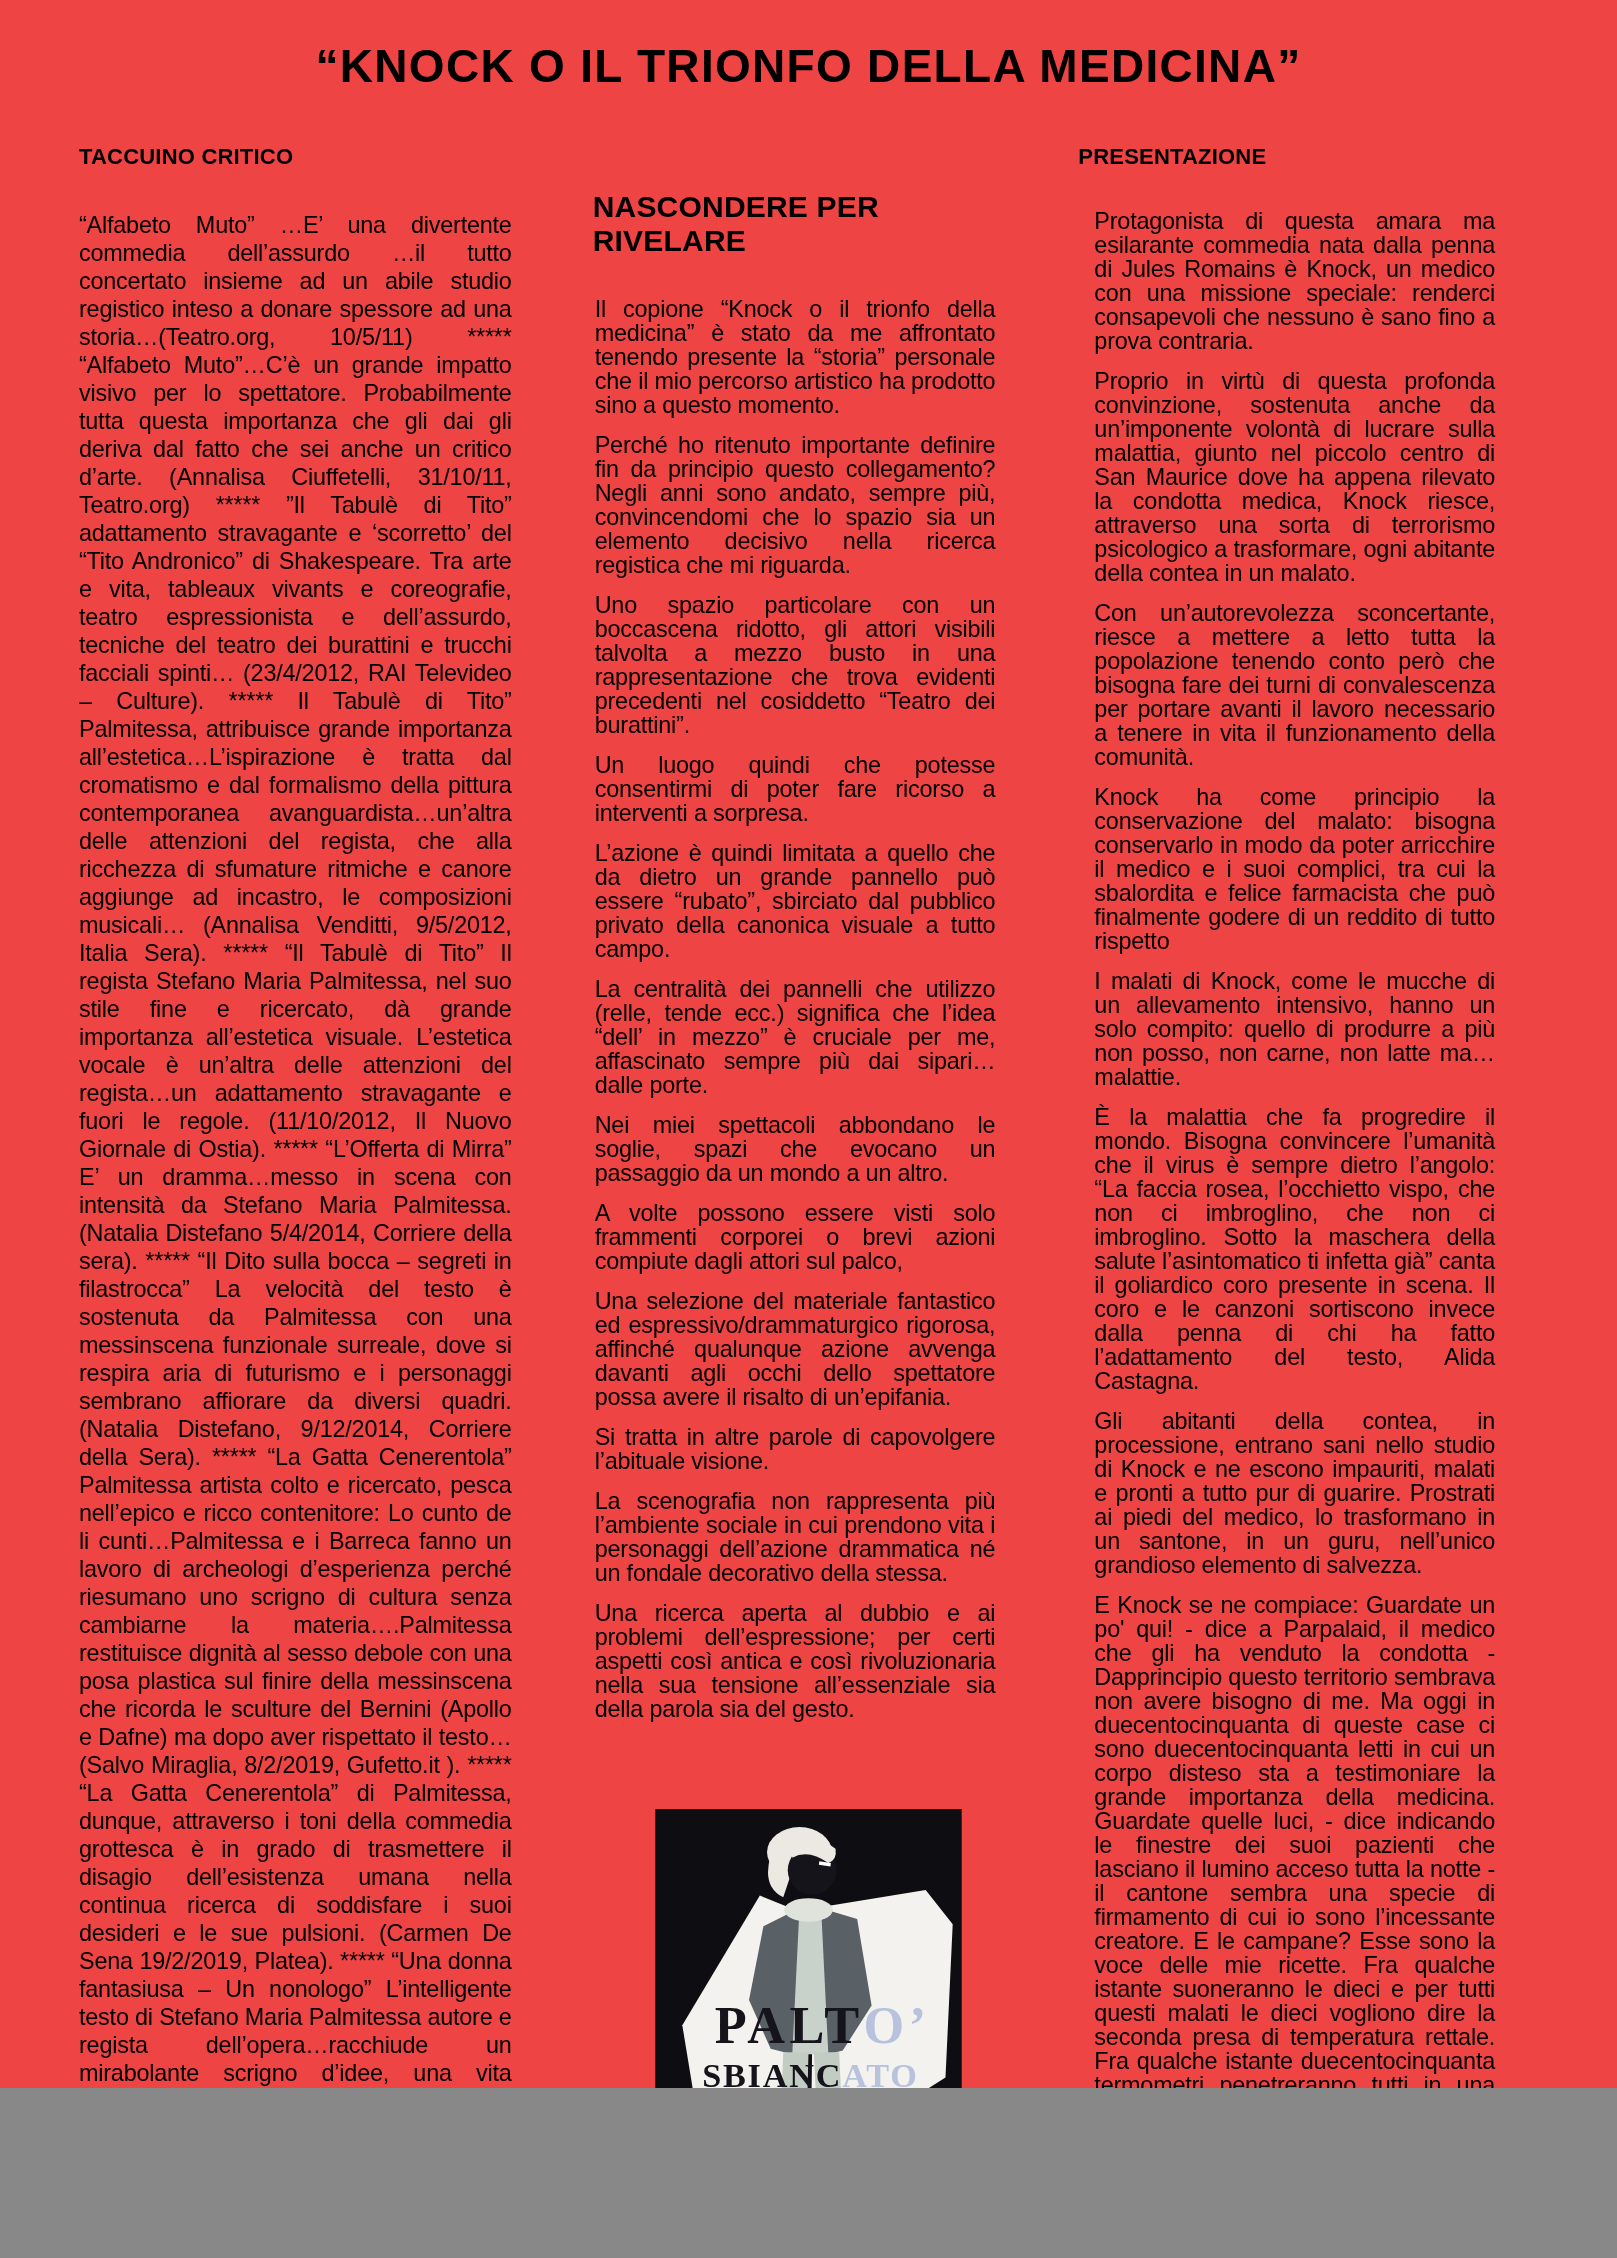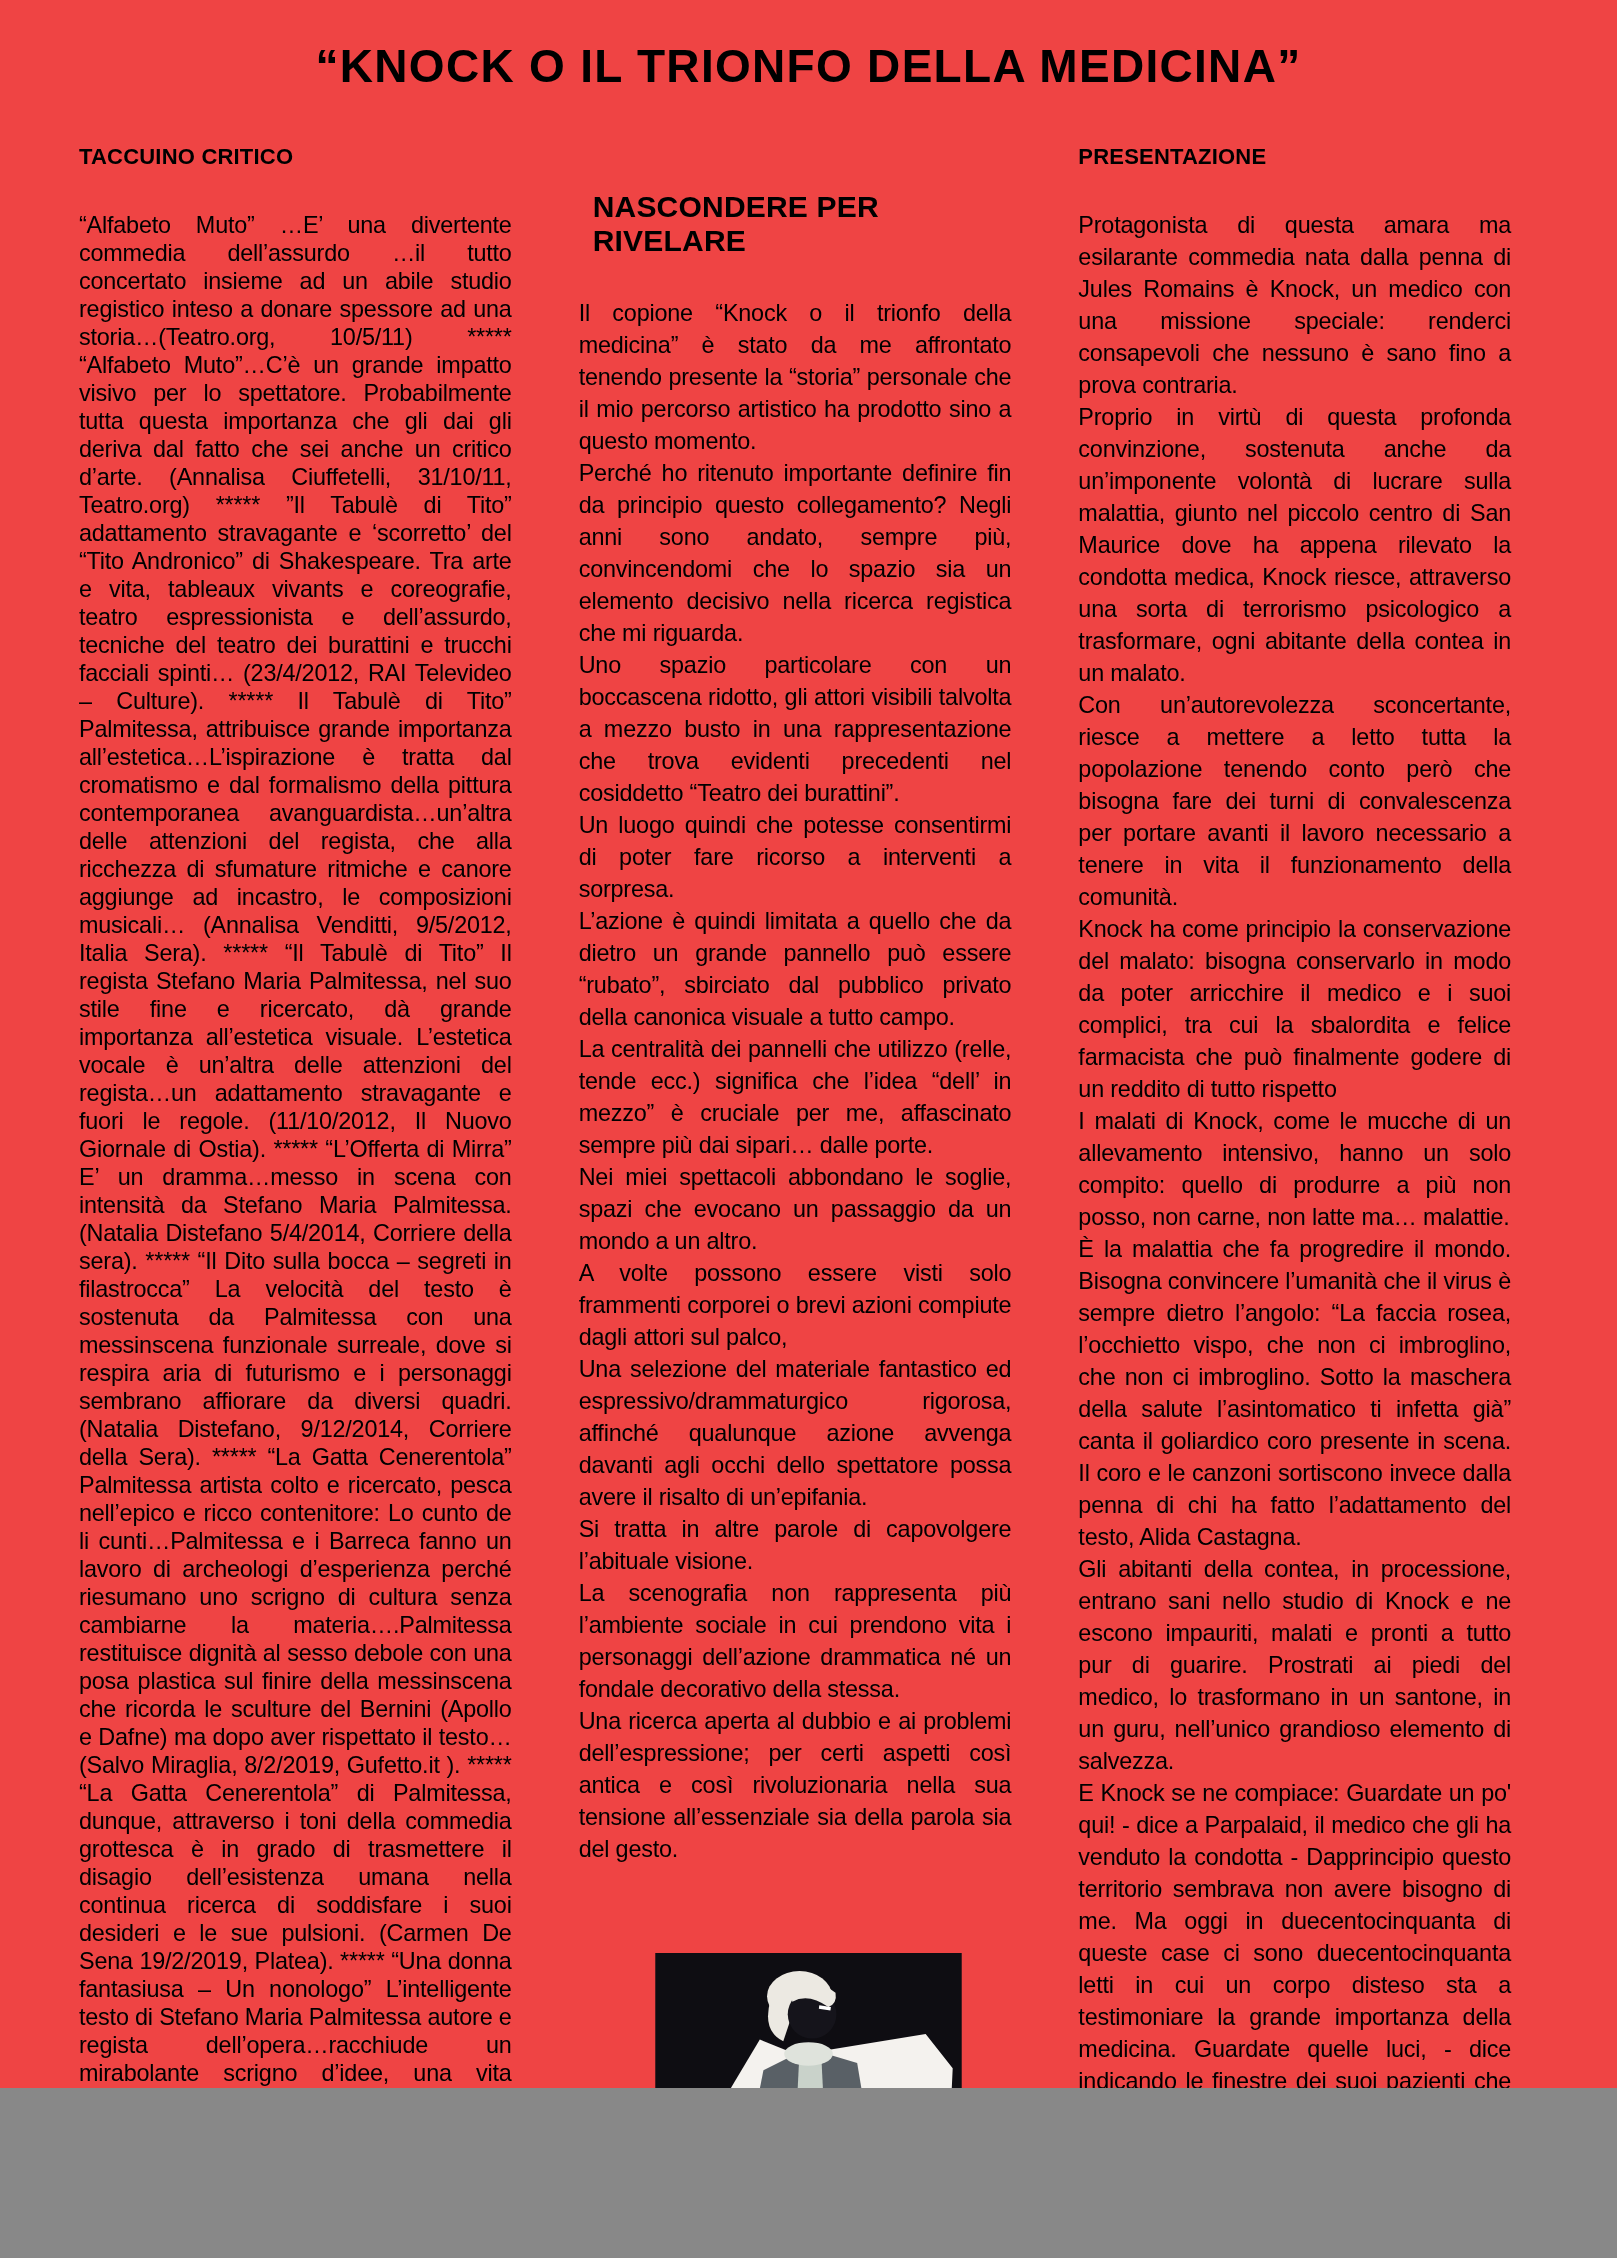--- a/index.html
+++ b/index.html
@@ -12,21 +12,21 @@
     margin:0; padding-top:39px; text-align:center;
     font-size:46px; font-weight:700; letter-spacing:1.3px;
   }
   .cols { display:flex; margin-top:51px; padding:0 106px 0 79px; gap:67px; }
   .col  { flex:1 1 0; min-width:0; }
   .col-header { margin:0; font-size:22px; font-weight:700; letter-spacing:0.2px; }
   .col-sub    { margin:46px 0 0 14px; font-size:30px; font-weight:700; letter-spacing:0.2px; }
   .runs  { margin-top:41px; font-size:23.4px; line-height:28px; text-align:justify; letter-spacing:-0.2px; }
   .runs .b { font-weight:400; }
   .paras { margin-top:39px; }
-  .paras p { margin:0; font-size:23.4px; line-height:32px; text-align:justify; letter-spacing:-0.2px; }
+  .paras p { margin:16px; font-size:23.4px; line-height:24px; text-align:justify; letter-spacing:-0.2px; }
   .logo  { margin:88px 0 0 76px; width:307px; }
   .logo svg { display:block; width:307px; height:420px; }
 </style>
 </head>
 <body>
 
 <div class="page">
 
   <h1 class="title">“KNOCK O IL TRIONFO DELLA MEDICINA”</h1>
 

